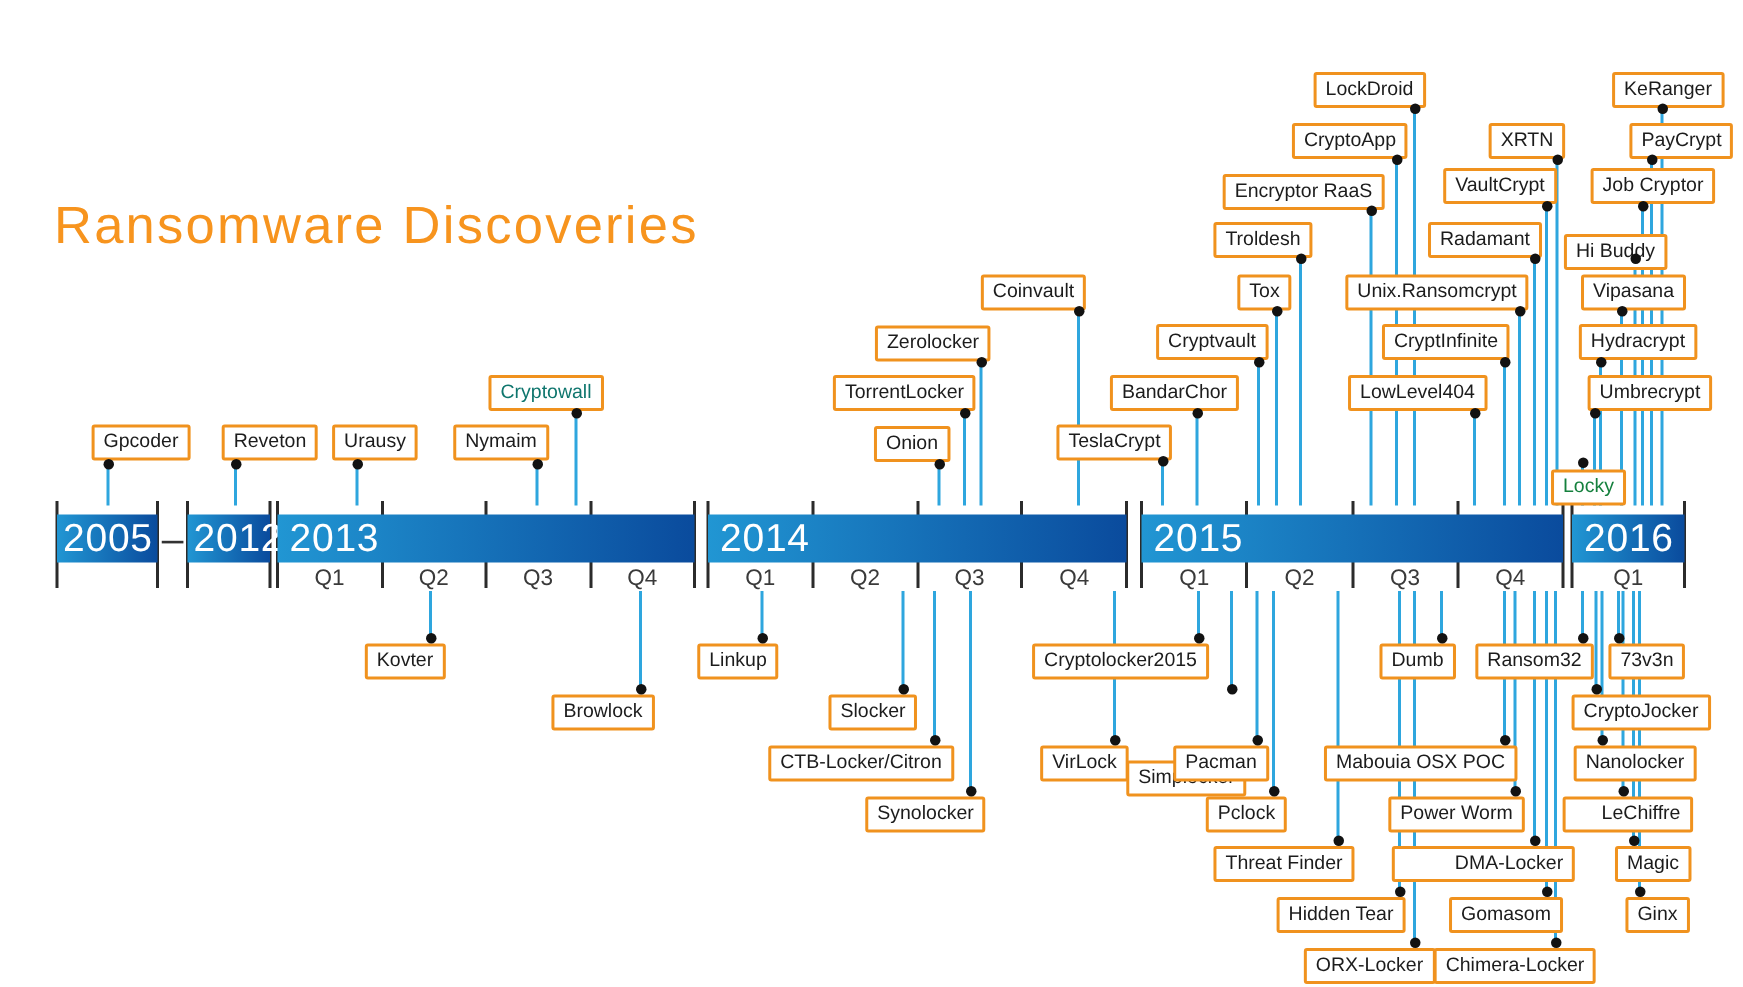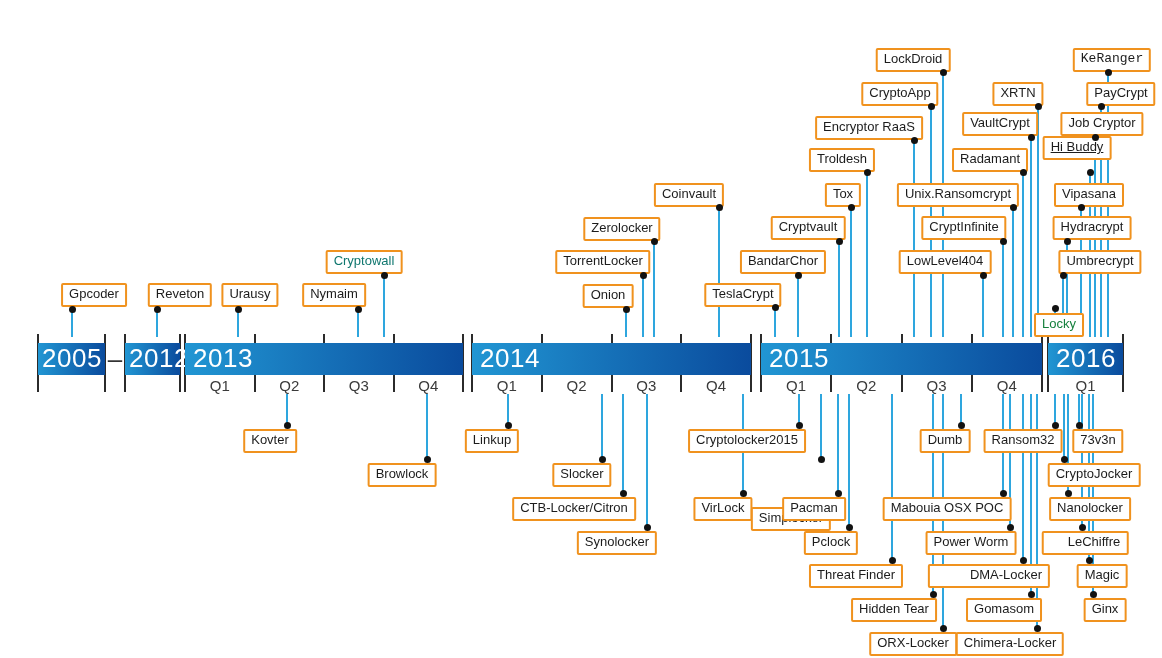--- a/index.html
+++ b/index.html
@@ -31,20 +31,21 @@
     background:#ffffff;border:2px solid #F0921E;border-radius:2px;
     padding:2px 6px 3px 6px;font-size:13px;line-height:1.15;color:#1c1c1c;
     white-space:nowrap;
   }
   .dot{position:absolute;width:7px;height:7px;border-radius:50%;}
 </style>
 </head>
 <body>
 
 <div id="canvas">
+  <div id="title" style="color: rgb(247, 148, 30);">Ransomware Discoveries</div>
   <span class="gapdash" style="left:103px;">–</span>
   <div id="layer">
       <div class="tick" style="left: 37px; background: rgb(43, 43, 43);"></div>
       <div class="tick" style="left: 104px; background: rgb(43, 43, 43);"></div>
       <div class="tick" style="left: 124px; background: rgb(43, 43, 43);"></div>
       <div class="tick" style="left: 179px; background: rgb(43, 43, 43);"></div>
       <div class="tick" style="left: 184px; background: rgb(43, 43, 43);"></div>
       <div class="tick" style="left: 462px; background: rgb(43, 43, 43);"></div>
       <div class="tick" style="left: 253.5px; background: rgb(43, 43, 43);"></div>
       <div class="tick" style="left: 323px; background: rgb(43, 43, 43);"></div>
@@ -160,24 +161,24 @@
       <div class="evbox" style="left: 842px; top: 148px; border-color: rgb(240, 146, 30); color: rgb(28, 28, 28);">Troldesh</div>
       <div class="evbox" style="left: 869px; top: 116px; border-color: rgb(240, 146, 30); color: rgb(28, 28, 28);">Encryptor RaaS</div>
       <div class="evbox" style="left: 900px; top: 82px; border-color: rgb(240, 146, 30); color: rgb(28, 28, 28);">CryptoApp</div>
       <div class="evbox" style="left: 913px; top: 48px; border-color: rgb(240, 146, 30); color: rgb(28, 28, 28);">LockDroid</div>
       <div class="evbox" style="left: 958px; top: 183px; border-color: rgb(240, 146, 30); color: rgb(28, 28, 28);">Unix.Ransomcrypt</div>
       <div class="evbox" style="left: 964px; top: 216px; border-color: rgb(240, 146, 30); color: rgb(28, 28, 28);">CryptInfinite</div>
       <div class="evbox" style="left: 945px; top: 250px; border-color: rgb(240, 146, 30); color: rgb(28, 28, 28);">LowLevel404</div>
       <div class="evbox" style="left: 1000px; top: 112px; border-color: rgb(240, 146, 30); color: rgb(28, 28, 28);">VaultCrypt</div>
       <div class="evbox" style="left: 990px; top: 148px; border-color: rgb(240, 146, 30); color: rgb(28, 28, 28);">Radamant</div>
       <div class="evbox" style="left: 1018px; top: 82px; border-color: rgb(240, 146, 30); color: rgb(28, 28, 28);">XRTN</div>
-      <div class="evbox" style="left: 1112px; top: 48px; border-color: rgb(240, 146, 30); color: rgb(28, 28, 28); font-family: Liberation Mono, monospace;">KeRanger</div>
+      <div class="evbox" style="left: 1112px; top: 48px; border-color: rgb(240, 146, 30); color: rgb(28, 28, 28);">KeRanger</div>
       <div class="evbox" style="left: 1121px; top: 82px; border-color: rgb(240, 146, 30); color: rgb(28, 28, 28);">PayCrypt</div>
       <div class="evbox" style="left: 1102px; top: 112px; border-color: rgb(240, 146, 30); color: rgb(28, 28, 28);">Job Cryptor</div>
-      <div class="evbox" style="left: 1077px; top: 136px; border-color: rgb(240, 146, 30); color: rgb(28, 28, 28); text-decoration: underline;">Hi Buddy</div>
+      <div class="evbox" style="left: 1077px; top: 156px; border-color: rgb(240, 146, 30); color: rgb(28, 28, 28);">Hi Buddy</div>
       <div class="evbox" style="left: 1089px; top: 183px; border-color: rgb(240, 146, 30); color: rgb(28, 28, 28);">Vipasana</div>
       <div class="evbox" style="left: 1092px; top: 216px; border-color: rgb(240, 146, 30); color: rgb(28, 28, 28);">Hydracrypt</div>
       <div class="evbox" style="left: 1100px; top: 250px; border-color: rgb(240, 146, 30); color: rgb(28, 28, 28);">Umbrecrypt</div>
       <div class="evbox" style="left: 1059px; top: 283px; border-color: rgb(240, 146, 30); color: #15803d; margin-top: 30px;">Locky</div>
       <div class="evbox" style="left: 270px; top: 429px; border-color: rgb(240, 146, 30); color: rgb(28, 28, 28);">Kovter</div>
       <div class="evbox" style="left: 402px; top: 463px; border-color: rgb(240, 146, 30); color: rgb(28, 28, 28);">Browlock</div>
       <div class="evbox" style="left: 492px; top: 429px; border-color: rgb(240, 146, 30); color: rgb(28, 28, 28);">Linkup</div>
       <div class="evbox" style="left: 582px; top: 463px; border-color: rgb(240, 146, 30); color: rgb(28, 28, 28);">Slocker</div>
       <div class="evbox" style="left: 574px; top: 497px; border-color: rgb(240, 146, 30); color: rgb(28, 28, 28);">CTB-Locker/Citron</div>
       <div class="evbox" style="left: 617px; top: 531px; border-color: rgb(240, 146, 30); color: rgb(28, 28, 28);">Synolocker</div>

